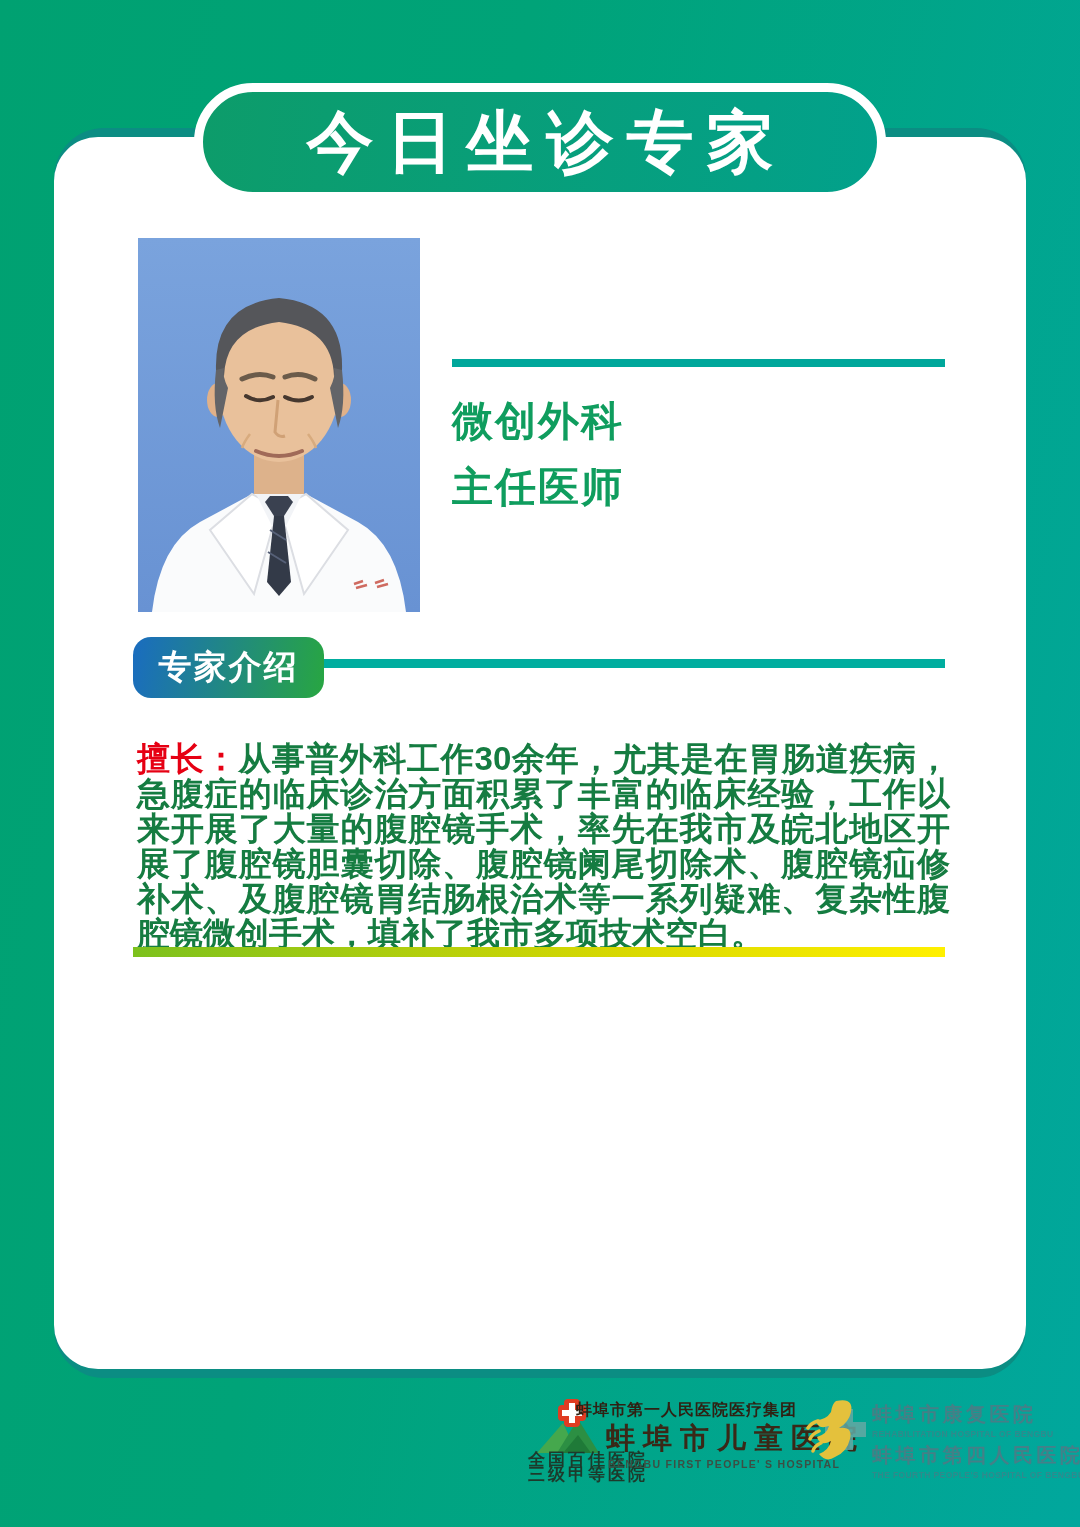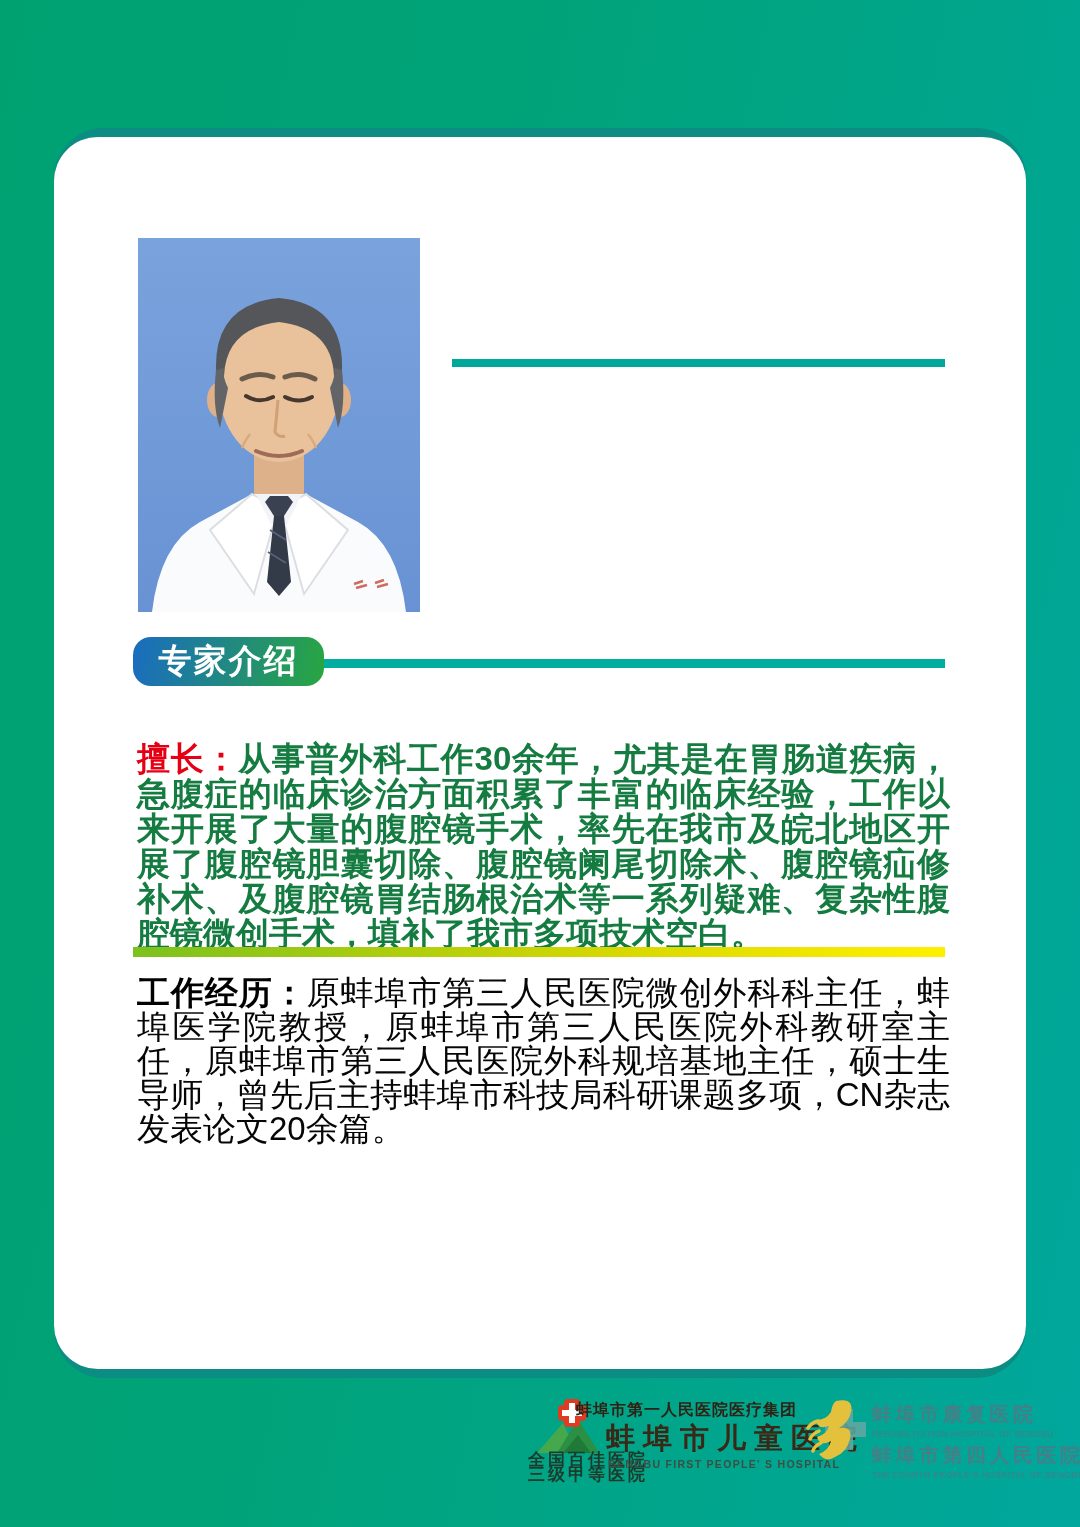--- a/index.html
+++ b/index.html
@@ -29,21 +29,21 @@
   .name{position:absolute;left:450px;top:252px;line-height:1;
         font-family:"DejaVu Serif","Liberation Serif",serif;
         font-size:78px;font-weight:900;color:#7d1b0e;letter-spacing:2px;}
   .name-divider{position:absolute;left:452px;top:359px;width:493px;height:8px;background:#00a79b;}
   .dept{position:absolute;left:452px;top:394px;font-size:41px;font-weight:800;
         color:#0f9d5e;letter-spacing:2px;}
   .jobtitle{position:absolute;left:452px;top:460px;font-size:41px;font-weight:800;
         color:#0f9d5e;letter-spacing:2px;}
 
   
-  .intro-pill{position:absolute;left:133px;top:637px;width:191px;height:49px;
+  .intro-pill{position:absolute;left:133px;top:637px;width:191px;height:61px;
         border-radius:18px;background:linear-gradient(100deg,#1a6cc0 0%,#28a641 100%);
         display:flex;align-items:center;justify-content:center;z-index:2;}
   .intro-pill span{color:#fff;font-size:33px;font-weight:800;letter-spacing:2px;}
   .intro-line{position:absolute;left:315px;top:659px;width:630px;height:9px;background:#00ad9f;}
 
   
   .para{position:absolute;left:133px;width:813px;margin:4px;font-size:33px;
         line-height:35px;text-align:justify;}
   .specialty{top:737px;color:#157c41;font-weight:700;}
   .specialty .label{color:#e60013;font-weight:800;}
@@ -71,20 +71,23 @@
   .right-text .zh2{margin-top:3px;}
 </style>
 </head>
 <body>
 
 <div class="page">
 
   <div class="card-under"></div>
   <div class="card"></div>
 
+  <div class="banner">
+    <span class="banner-text">今日坐诊专家</span>
+  </div>
 
   <div class="photo">
     <svg width="282" height="374" viewBox="0 0 282 374" xmlns="http://www.w3.org/2000/svg">
       <defs>
         <linearGradient id="pbg" x1="0" y1="0" x2="0" y2="1">
           <stop offset="0" stop-color="#7aa3dd"></stop>
             <stop offset="1" stop-color="#6892d3"></stop>
         </linearGradient>
       </defs>
       <rect width="282" height="374" fill="url(#pbg)"></rect>
@@ -116,31 +119,32 @@
 
       <path d="M140,162 L137,194 q4,6 10,4" stroke="#d0a176" stroke-width="3" fill="none"></path>
       <path d="M118,213 q23,10 46,0" stroke="#a06a58" stroke-width="4" fill="none" stroke-linecap="round"></path>
       <path d="M112,196 q-6,8 -8,14 M170,196 q6,8 8,14" stroke="#d8ab7e" stroke-width="2.5" fill="none"></path>
 
       <path d="M216,346 l9,-3 m-7,7 l11,-3 m8,-2 l9,-3 m-7,7 l11,-3" stroke="#c4473a" stroke-width="2.5" fill="none" opacity="0.8"></path>
     </svg>
   </div>
 
   <div class="name-divider"></div>
+  <div class="dept">微创外科</div>
+  <div class="jobtitle">主任医师</div>
 
   <div class="intro-pill">
     <span>专家介绍</span>
   </div>
   <div class="intro-line"></div>
 
   <p class="para specialty"><span class="label">擅长：</span><span>从事普外科工作30余年，尤其是在胃肠道疾病，急腹症的临床诊治方面积累了丰富的临床经验，工作以来开展了大量的腹腔镜手术，率先在我市及皖北地区开展了腹腔镜胆囊切除、腹腔镜阑尾切除术、腹腔镜疝修补术、及腹腔镜胃结肠根治术等一系列疑难、复杂性腹腔镜微创手术，填补了我市多项技术空白。</span></p>
 
   <div class="yellow-line"></div>
 
-  <p class="para work"><span class="label">工作经历：</span><span>原蚌埠市第三人民医院微创外科科主任，蚌埠医学院教授，原蚌埠市第三人民医院外科教研室主任，原蚌埠市第三人民医院外科规培基地主任，硕士生导师，曾先后主持蚌埠市科技局科研课题多项，CN杂志发表论文20余篇。</span></p>
 
 
   <div class="mark-left">
     <svg width="76" height="56" viewBox="0 0 76 56" xmlns="http://www.w3.org/2000/svg">
       <polygon points="4,54 30,24 44,54" fill="#45a84d"></polygon>
       <polygon points="24,54 45,20 66,54" fill="#2c8f43"></polygon>
       <polygon points="30,54 45,36 58,54" fill="#1f7a38"></polygon>
       <g>
         <rect x="31" y="0" width="16" height="28" rx="4" fill="#e03c22"></rect>
         <rect x="25" y="6" width="28" height="16" rx="4" fill="#e03c22"></rect>

